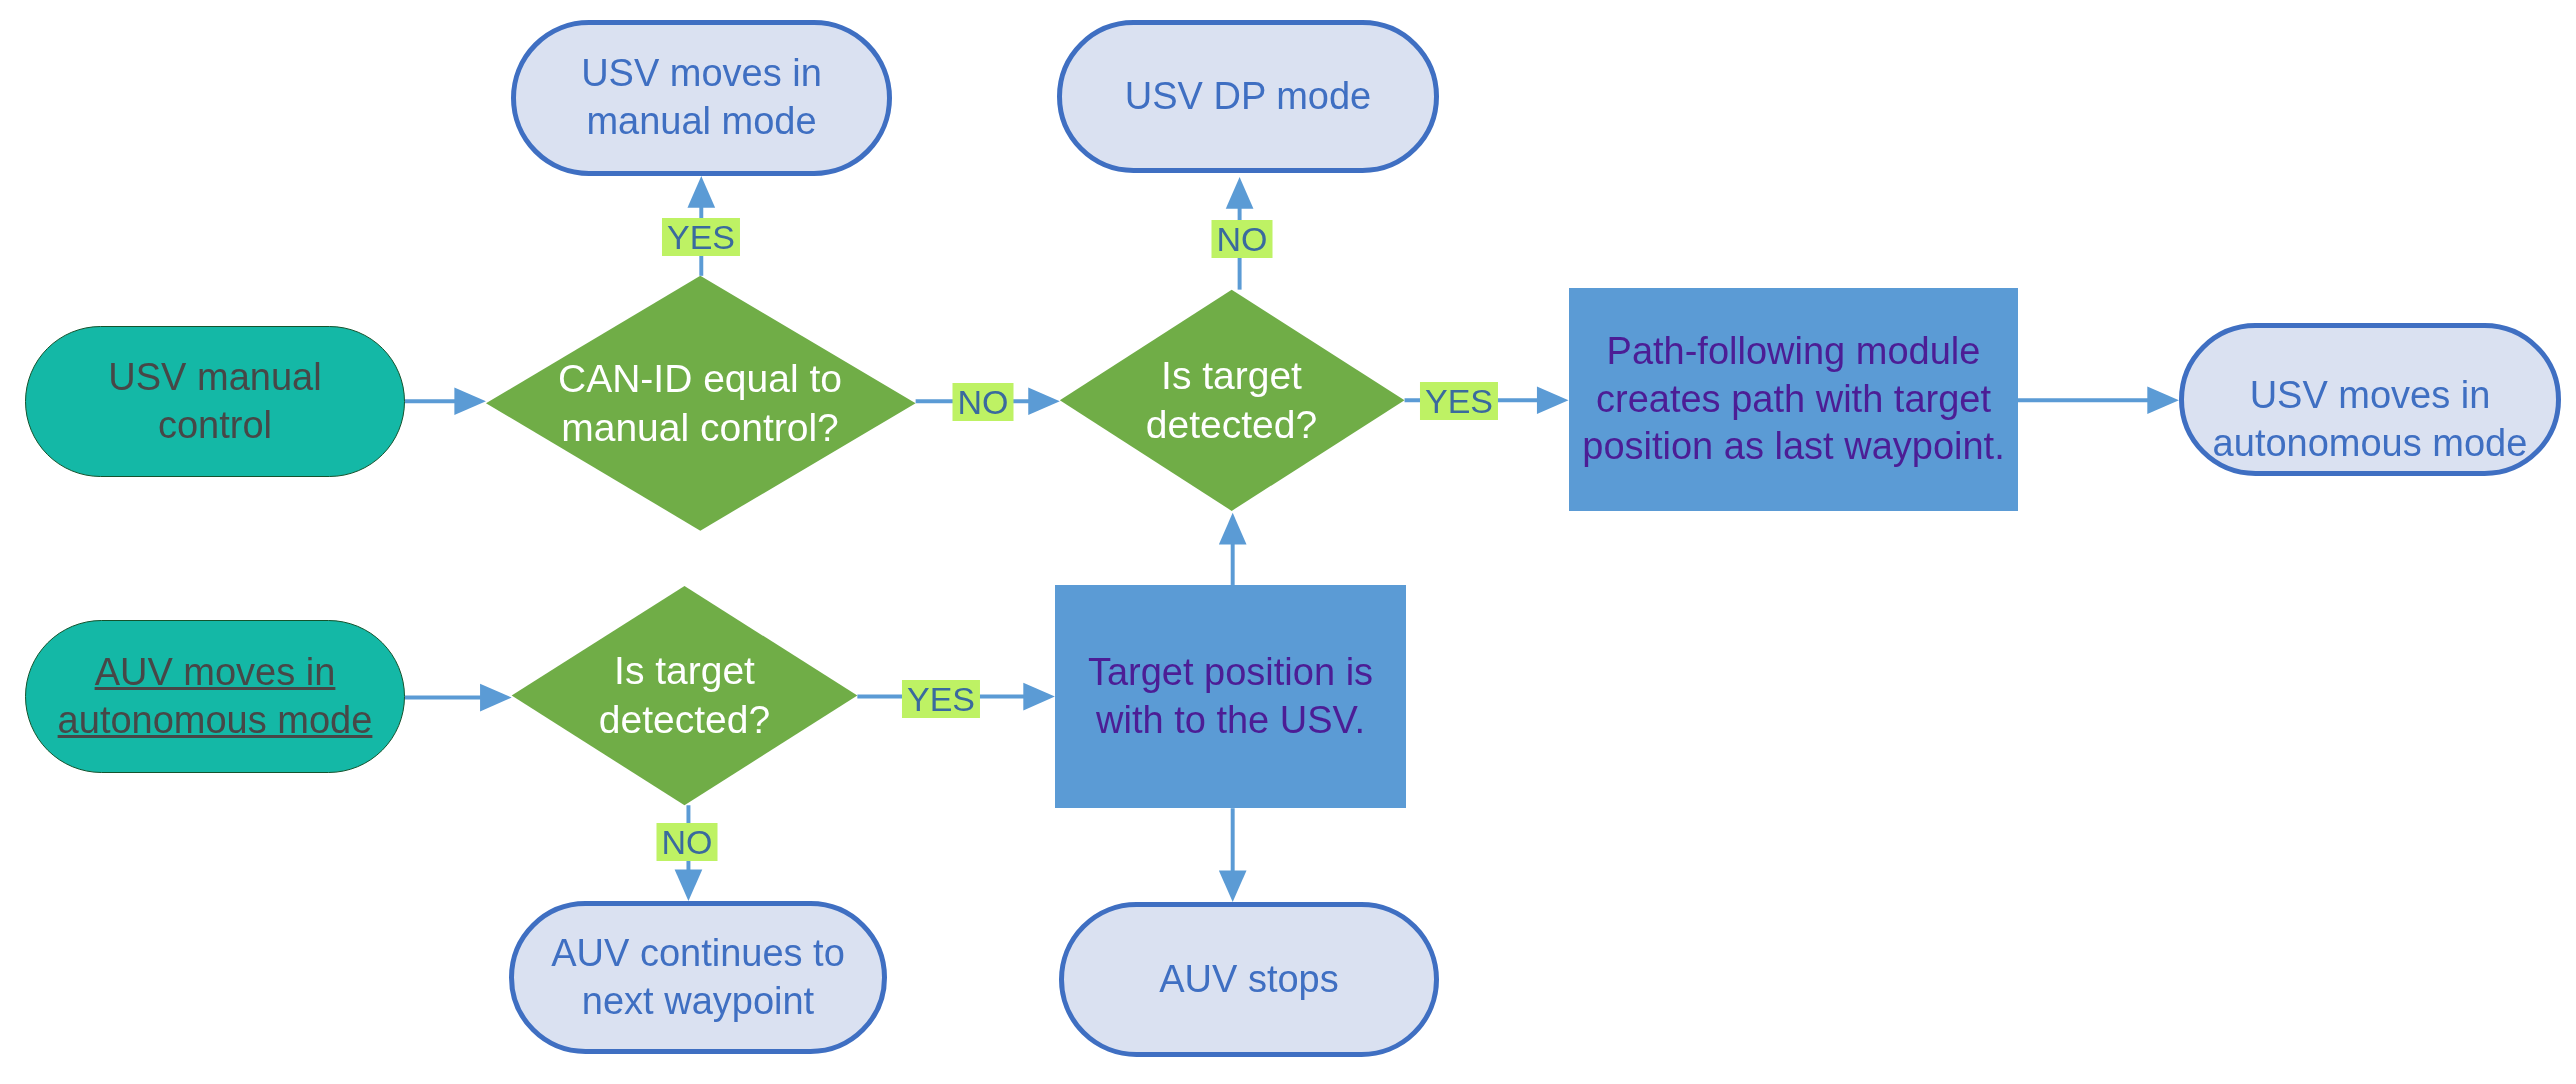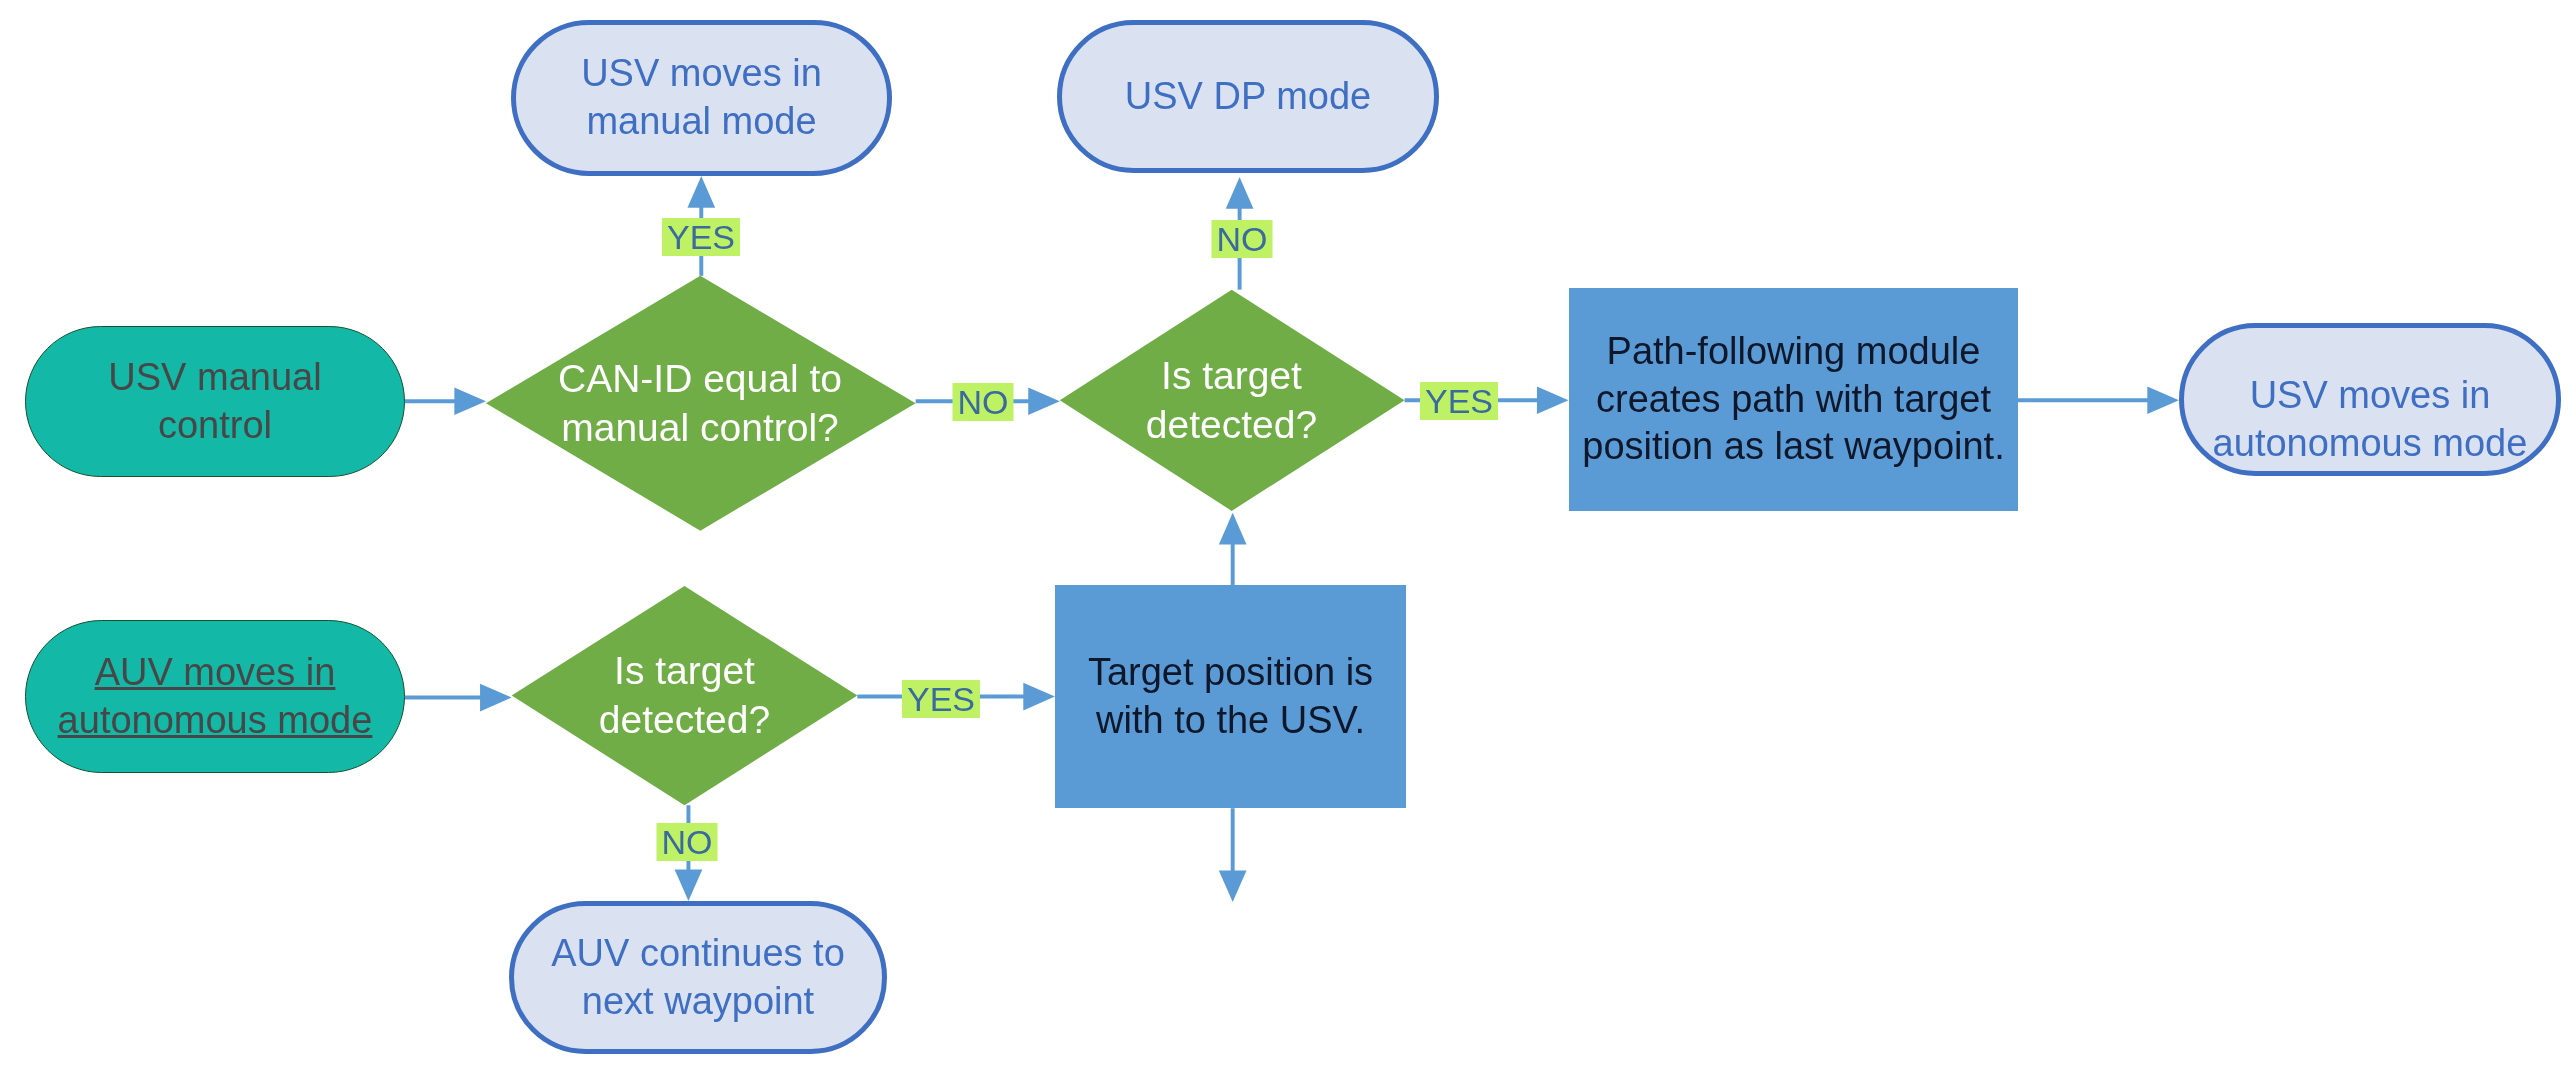--- a/index.html
+++ b/index.html
@@ -5,21 +5,21 @@
   html,body{margin:0;padding:0;background:#ffffff;}
   body{font-family:"Liberation Sans", sans-serif;}
   .canvas{position:relative;width:2576px;height:1085px;overflow:hidden;background:#ffffff;}
   svg.layer{position:absolute;left:0;top:0;width:2576px;height:1085px;}
 
   .node{position:absolute;display:flex;align-items:center;justify-content:center;
         text-align:center;box-sizing:border-box;font-size:38px;line-height:1.26;}
   .stadium{border-radius:987px;}
   .stadium.blue{background:#DAE1F1;border:5px solid #3F6FC2;color:#3F6FC2;}
   .stadium.gray{background:#14b8a6;border:1px solid #14532d;color:#474747;justify-content:center;}
-  .process{background:#5B9BD5;color:#0f172a;}
+  .process{background:#5B9BD5;color:#4c1d95;}
   .diamond-label{position:absolute;display:flex;align-items:center;justify-content:center;
         text-align:center;color:#ffffff;font-size:39px;line-height:1.26;}
   .node .inner, .diamond-label .inner{display:block;}
 
   .edge-label{position:absolute;transform:translate(-50%,-50%);background:#bef264;
         color:#3A6A9E;font-size:34px;line-height:1;padding:2px 5px;white-space:nowrap;}
 
   
   #n-usv-manual-control{left:25px;top:326px;width:380px;height:151px;}
   #n-usv-manual-control .inner{width:277px;}
@@ -108,20 +108,23 @@
   </div>
   <div class="node stadium blue" id="n-usv-moves-autonomous">
     <span class="inner">USV moves in autonomous mode</span>
   </div>
   <div class="node stadium gray" id="n-auv-moves-autonomous">
     <span class="inner">AUV moves in autonomous mode</span>
   </div>
   <div class="node stadium blue" id="n-auv-continues">
     <span class="inner">AUV continues to next waypoint</span>
   </div>
+  <div class="node stadium blue" id="n-auv-stops">
+    <span class="inner">AUV stops</span>
+  </div>
 
   <div class="node process" id="n-path-following">
     <span class="inner">Path-following module creates path with target position as last waypoint.</span>
   </div>
   <div class="node process" id="n-target-position">
     <span class="inner">Target position is with to the USV.</span>
   </div>
 
   <div class="diamond-label" id="dl-canid">
     <span class="inner">CAN-ID equal to manual control?</span>

